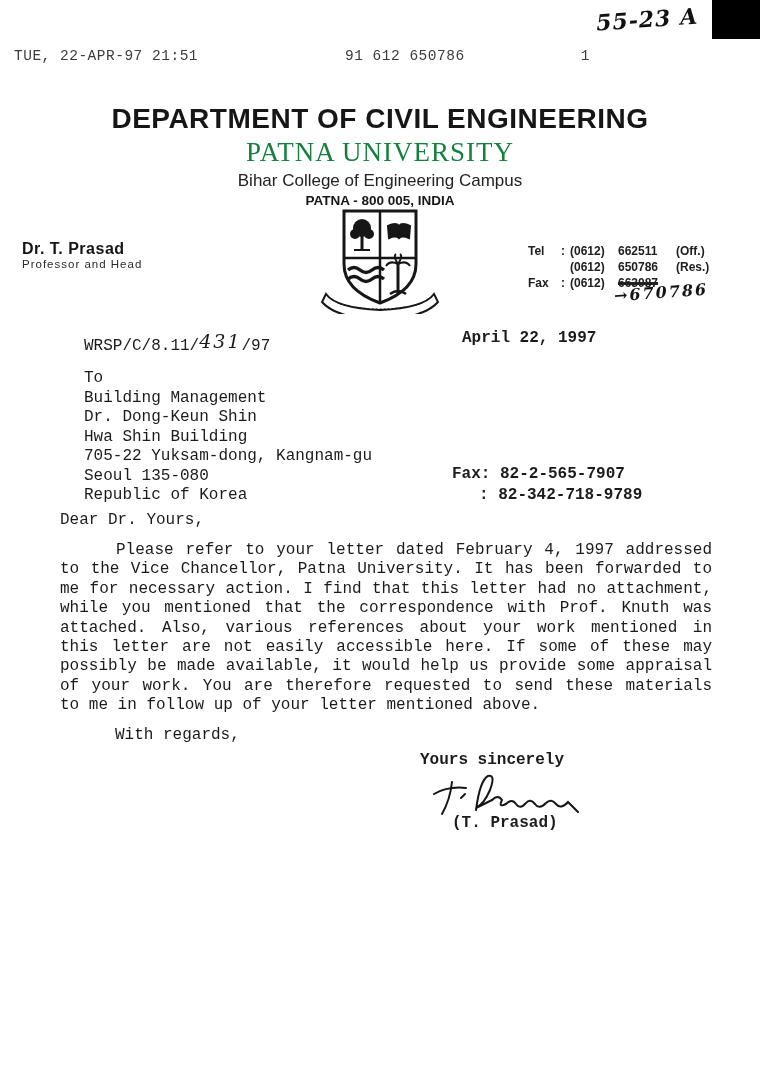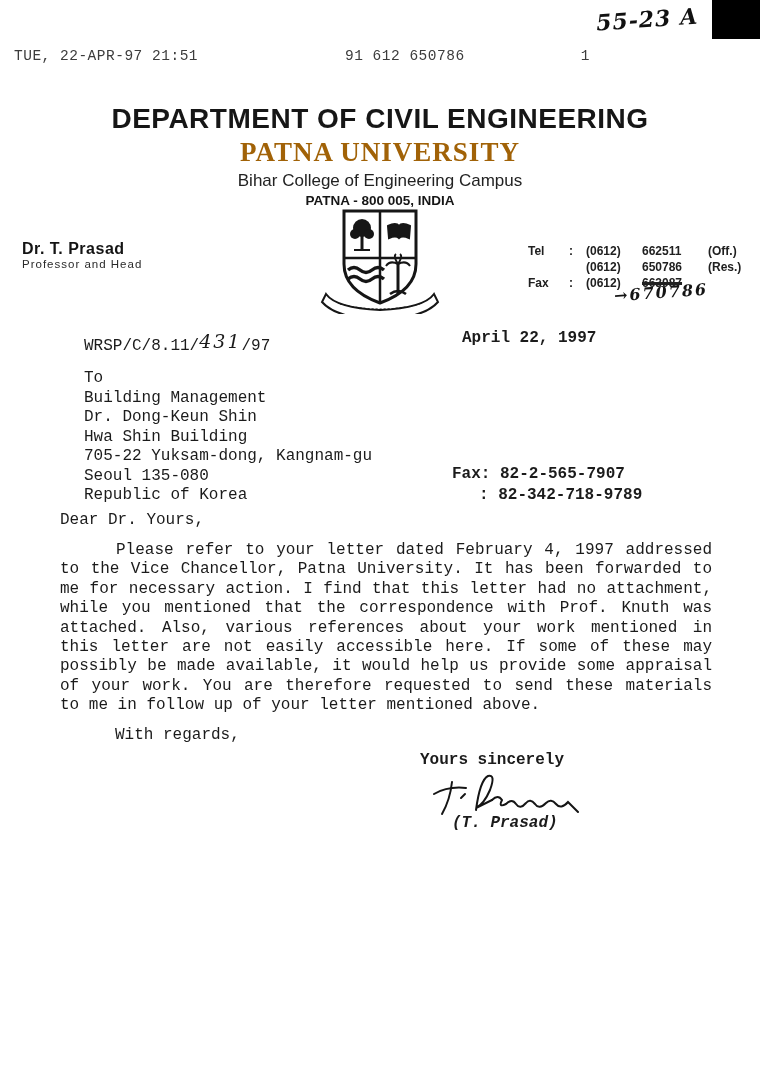--- a/index.html
+++ b/index.html
@@ -29,41 +29,41 @@
   .fax-header .fh-center{position:absolute;left:345px;top:0;}
   .fax-header .fh-right{position:absolute;right:26px;top:0;}
   
   .letterhead{position:absolute;top:103px;left:0;width:760px;text-align:center;}
   .lh-dept{
     font-family:"Liberation Sans","DejaVu Sans",sans-serif;
     font-size:28px;font-weight:600;letter-spacing:.5px;color:#161616;
   }
   .lh-univ{
     font-family:"Liberation Serif","DejaVu Serif",serif;
-    font-size:27px;font-weight:700;letter-spacing:1px;margin-top:2px;color:#a16207;
+    font-size:27px;font-weight:400;letter-spacing:1px;margin-top:2px;color:#15803d;
   }
   .lh-campus{
     font-family:"Liberation Sans","DejaVu Sans",sans-serif;
     font-size:17px;margin-top:3px;color:#222;
   }
   .lh-addr{
     font-family:"Liberation Sans","DejaVu Sans",sans-serif;
     font-size:13.5px;font-weight:700;margin-top:2px;color:#161616;
   }
   .crest{position:absolute;top:206px;left:318px;width:124px;height:108px;}
   
   .sender{position:absolute;top:240px;left:22px;font-family:"Liberation Sans","DejaVu Sans",sans-serif;}
   .sender-name{font-size:16px;font-weight:700;letter-spacing:.5px;color:#141414;}
   .sender-title{font-size:11.5px;letter-spacing:1px;color:#2a2a2a;}
   .contact{
     position:absolute;top:243px;left:528px;
     font-family:"Liberation Sans","DejaVu Sans",sans-serif;
     font-size:12px;font-weight:700;color:#202020;
   }
-  .contact-row{display:flex;line-height:16px;gap:8px;}
+  .contact-row{display:flex;line-height:16px;}
   .c-label{width:28px;}
   .c-colon{width:14px;text-align:center;}
   .c-code{width:48px;}
   .c-num{width:58px;}
   .c-suffix{width:42px;}
   .struck{text-decoration:line-through;text-decoration-thickness:3px;}
   .hand-fix{
     position:absolute;top:283px;left:614px;
     font-family:"DejaVu Serif",serif;font-style:italic;font-weight:700;
     font-size:16px;transform:rotate(-4deg);letter-spacing:2px;color:#141414;
@@ -80,21 +80,21 @@
   .recipient-fax{position:absolute;top:464px;left:452px;font-size:16px;font-weight:700;line-height:21px;}
   .recipient-fax .rf2{padding-left:27px;}
   .salutation{position:absolute;top:511px;left:60px;font-size:16px;}
   .body-par{
     position:absolute;top:541px;left:60px;width:652px;
     font-size:16px;line-height:19.4px;text-align:justify;text-indent:56px;
   }
   .regards{position:absolute;top:726px;left:115px;font-size:16px;}
   .signoff{position:absolute;top:751px;left:420px;font-size:16px;font-weight:700;}
   .signature{position:absolute;top:768px;left:428px;width:170px;height:52px;}
-  .signed-name{position:absolute;top:814px;left:452px;font-size:16px;font-weight:700;font-style:italic;}
+  .signed-name{position:absolute;top:814px;left:452px;font-size:16px;font-weight:700;}
   svg{display:block;}
 </style>
 </head>
 <body>
 
 <div class="page">
 
   <div class="corner-redaction"></div>
   <div class="corner-note">55-23 A</div>
 

